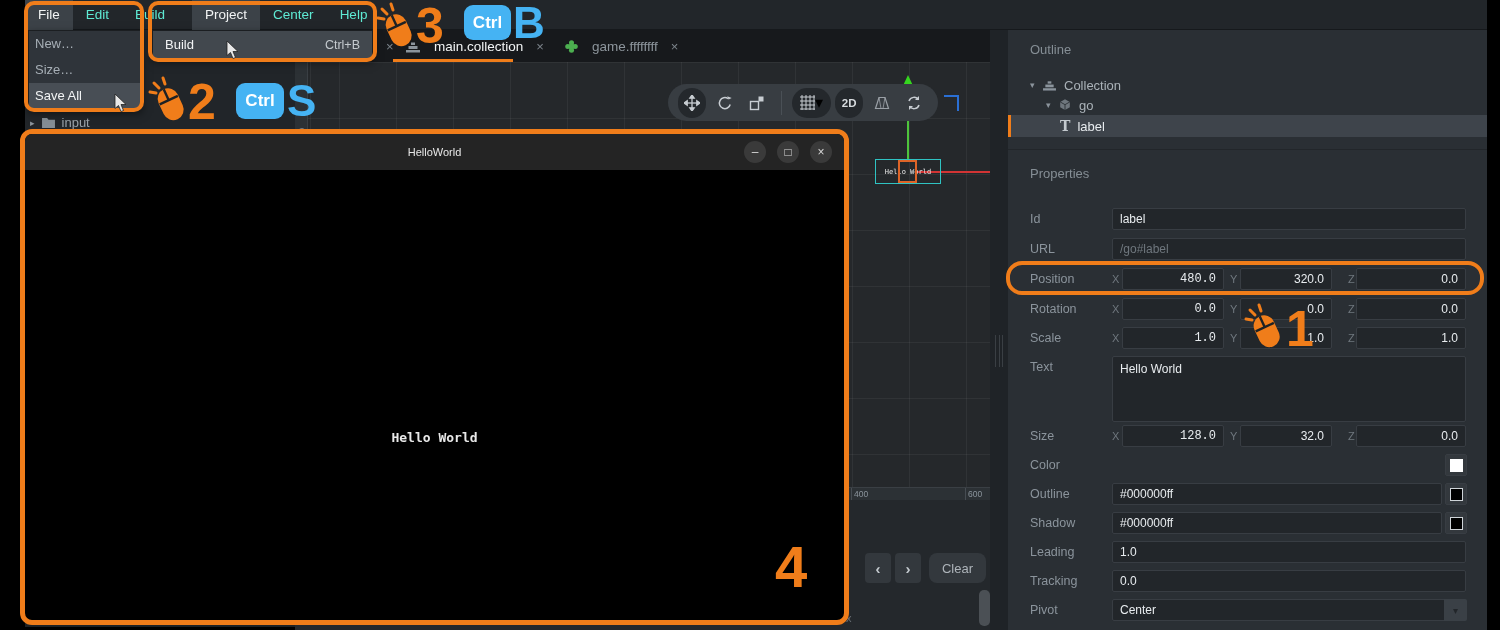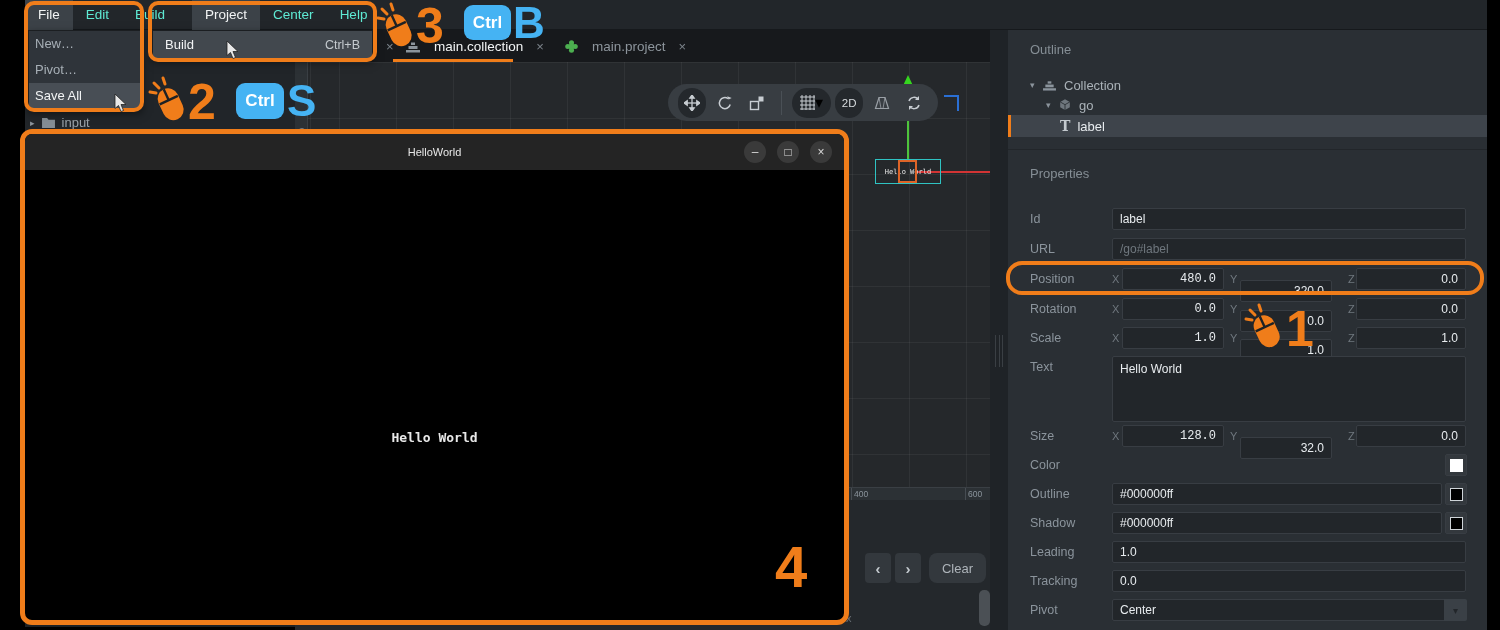--- a/index.html
+++ b/index.html
@@ -71,21 +71,21 @@
   .sel-box .txt { font-family:"DejaVu Sans Mono", monospace; font-size:7px; color:#e8e8e8; white-space:nowrap; }
   .pivot-sq { position:absolute; left:603px; top:98px; width:19px; height:23px; border:2px solid #dd6428; }
 
   
   .stoolbar { position:absolute; left:373px; top:22px; width:270px; height:37px; background:#383d42;
               border-radius:19px; display:flex; align-items:center; padding:0 10px; gap:4px; }
   .tool { width:30px; height:30px; border-radius:15px; display:flex; align-items:center;
           justify-content:center; }
   .tool.on { background:#24282c; }
   .tool-div { width:1px; height:24px; background:#4a5056; margin:0 6px; }
-  .tool-2d { font-size:11.5px; font-weight:normal; color:#d7dbde; }
+  .tool-2d { font-size:11.5px; font-weight:bold; color:#d7dbde; }
   .tool-grid-grp { display:flex; align-items:center; background:#24282c; border-radius:15px;
                    height:30px; padding:0 8px; }
 
   
   .console { position:absolute; left:295px; top:500px; width:713px; height:130px; background:#24282c; }
   .c-btn { position:absolute; top:53px; width:26px; height:30px; background:#33383d; border-radius:4px;
            color:#c3c9ce; font-size:15px; font-weight:bold; display:flex; align-items:center;
            justify-content:center; }
   .c-clear { position:absolute; left:634px; top:53px; width:57px; height:30px; background:#33383d;
              border-radius:8px; color:#aeb4ba; font-size:13px; display:flex; align-items:center;
@@ -114,21 +114,21 @@
 
   .prop-row { position:absolute; left:0; width:479px; height:22px; }
   .prop-row .plabel { position:absolute; left:22px; top:0; line-height:22px; font-size:12.5px; color:#8b949c; }
   .field { position:absolute; top:0; height:22px; background:#22262a; border:1px solid #383d43;
            border-radius:2px; font-size:12px; color:#e8ecef; line-height:20px; padding:0 7px;
            white-space:nowrap; overflow:hidden; }
   .field.full { left:104px; width:354px; }
   .field.num { text-align:right; }
   .axis-lb { position:absolute; top:0; line-height:22px; font-size:11px; color:#6f777e; }
   .fx { left:114px; width:102px;font-family:Liberation Mono, monospace; } .lx { left:104px; }
-  .fy { left:232px; width:92px;margin-top:12px; } .ly { left:222px; }
+  .fy { left:232px; width:92px; } .ly { left:222px; }
   .fz { left:348px; width:110px; } .lz { left:340px; }
   .field.textarea { left:104px; width:354px; height:66px; line-height:15px; padding-top:5px; }
   .field.withswatch { left:104px; width:330px; }
   .swatch-btn { position:absolute; left:437px; top:0; width:22px; height:22px; background:#33383d;
                 border:1px solid #383d43; border-radius:2px; display:flex; align-items:center;
                 justify-content:center; }
   .swatch { width:13px; height:13px; }
   .swatch.dark { border:1px solid #cfd4d8; }
   .field.url { color:#6f777e; }
   .dd-sq { position:absolute; left:436px; top:0; width:23px; height:22px; background:#3a4046;
@@ -201,21 +201,21 @@
     <div class="tab inactive">
       <svg width="15" height="15" viewBox="0 0 16 16">
         <g fill="#4caf50">
             <circle cx="8" cy="4" r="2.7"></circle>
             <circle cx="8" cy="12" r="2.7"></circle>
             <circle cx="4" cy="8" r="2.7"></circle>
             <circle cx="12" cy="8" r="2.7"></circle>
             <circle cx="8" cy="8" r="3.2"></circle>
           </g>
       </svg>
-      <span>main.project</span>
+      <span>game.ffffffff</span>
       <span class="x">×</span>
     </div>
     <div class="tab-underline"></div>
   </div>
 
   <div class="scene">
     <div class="axis-y"></div>
     <div class="axis-y-arrow"></div>
     <div class="axis-x"></div>
     <div class="cam-corner"></div>
@@ -435,21 +435,21 @@
       <span class="plabel">Pivot</span>
       <div class="field full">Center</div>
       <div class="dd-sq">
         <span style="color:#22262a;font-size:10px">▾</span>
       </div>
     </div>
   </div>
 
   <div class="dropdown dd-file">
     <div class="dd-item">New…</div>
-    <div class="dd-item">Pivot…</div>
+    <div class="dd-item">Size…</div>
     <div class="dd-item hl">Save All</div>
   </div>
   <div class="dropdown dd-project">
     <span class="lbl">Build</span>
     <span class="sc">Ctrl+B</span>
   </div>
 
   <div class="gwin">
     <div class="gtitle">
       <span>HelloWorld</span>

